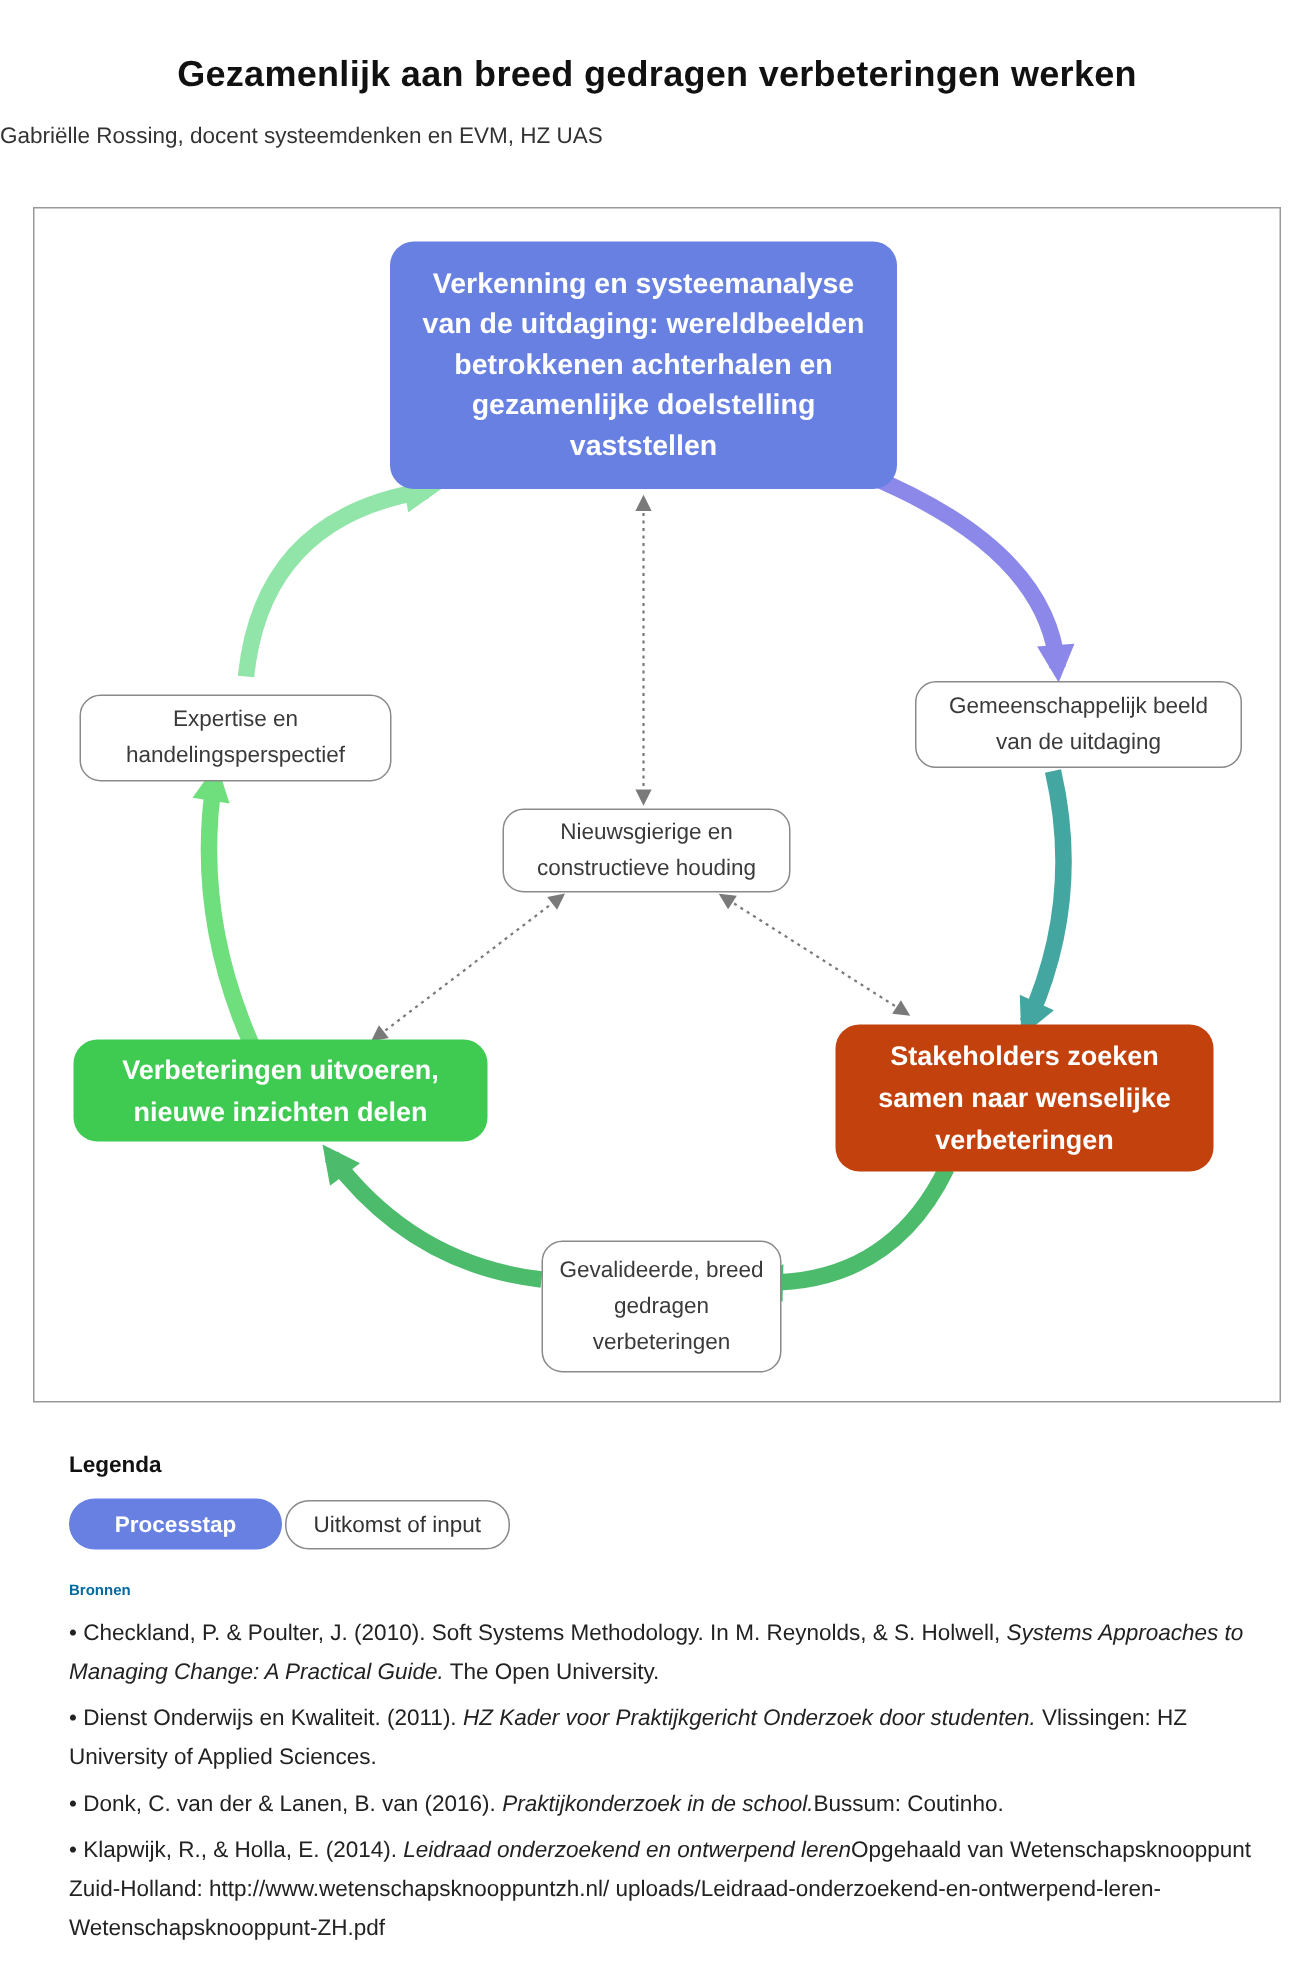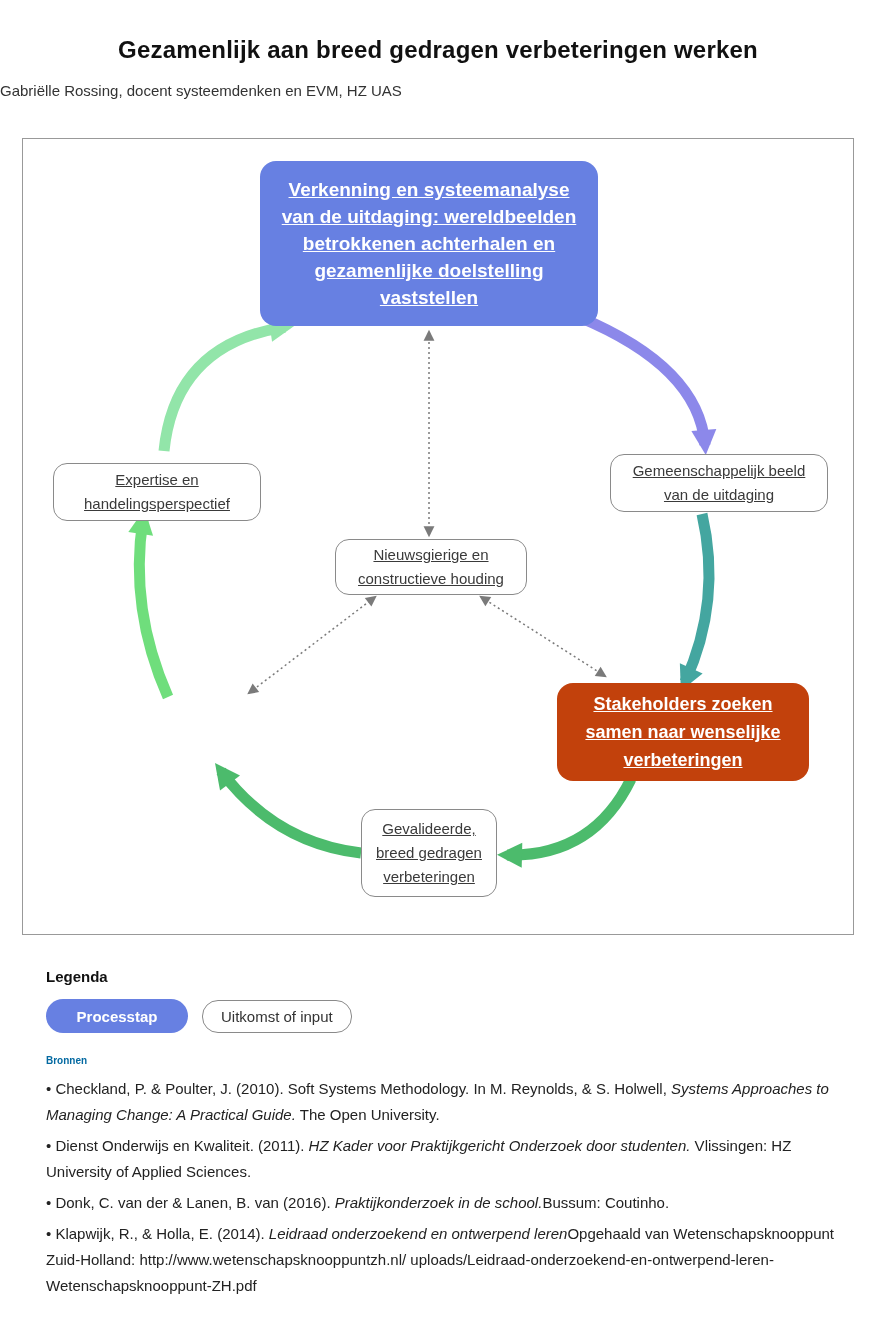--- a/index.html
+++ b/index.html
@@ -37,21 +37,20 @@
     width: 832px; height: 797px;
     z-index: 0;
   }
   .node {
     position: absolute;
     display: flex;
     align-items: center;
     justify-content: center;
     text-align: center;
     z-index: 1;
-    text-decoration: underline;
   }
   .node.process {
     color: #ffffff;
     font-weight: 700;
     border-radius: 16px;
   }
   .node.outcome {
     background: #ffffff;
     border: 1px solid #8a8a8a;
     border-radius: 14px;
@@ -62,25 +61,25 @@
   }
   .node.blue   { left: 237px; top: 22px;  width: 338px; height: 165px;
                  background: #6780E2; font-size: 19px; line-height: 27px; padding: 6px 10px; }
   .node.tealg  { left: 534px; top: 544px; width: 252px; height: 98px;
                  background: #c2410c; font-size: 18px; line-height: 28px; padding: 4px 8px; }
   .node.brightg{ left: 26px;  top: 554px; width: 276px; height: 68px;
                  background: #3FCB52; font-size: 18px; line-height: 28px; padding: 4px 8px; }
   .node.expertise        { left: 30px;  top: 324px; width: 208px; height: 58px; }
   .node.gemeenschappelijk{ left: 587px; top: 315px; width: 218px; height: 58px; }
   .node.houding          { left: 312px; top: 400px; width: 192px; height: 56px; }
-  .node.gevalideerde     { left: 338px; top: 670px; width: 136px; height: 88px; }
+  .node.gevalideerde     { left: 338px; top: 688px; width: 160px; height: 88px; }
   
   .legend { position: absolute; left: 46px; top: 968px; }
   .legend-title { font-size: 15px; font-weight: 700; color: #111; }
-  .legend-row { margin-top: 14px; display: flex; align-items: center; gap: 14px; }
+  .legend-row { margin-top: 14px; display: flex; align-items: center; gap: 2px; }
   .pill-process {
     background: #6780E2; color: #fff; font-weight: 700; font-size: 15px;
     border-radius: 17px; height: 34px; min-width: 142px;
     display: inline-flex; align-items: center; justify-content: center;
     padding: 0 24px;
   }
   .pill-outcome {
     background: #fff; color: #333; font-size: 15px;
     border: 1px solid #8a8a8a; border-radius: 16px; height: 33px;
     display: inline-flex; align-items: center; justify-content: center;
@@ -146,20 +145,23 @@
   </div>
 
   <div class="node outcome gemeenschappelijk">
     <span>Gemeenschappelijk beeld van de uitdaging</span>
   </div>
 
   <div class="node outcome houding">
     <span>Nieuwsgierige en constructieve houding</span>
   </div>
 
+  <div class="node process brightg">
+    <span>Verbeteringen uitvoeren, nieuwe inzichten delen</span>
+  </div>
 
   <div class="node process tealg">
     <span>Stakeholders zoeken samen naar wenselijke verbeteringen</span>
   </div>
 
   <div class="node outcome gevalideerde">
     <span>Gevalideerde, breed gedragen verbeteringen</span>
   </div>
 
 </div>

